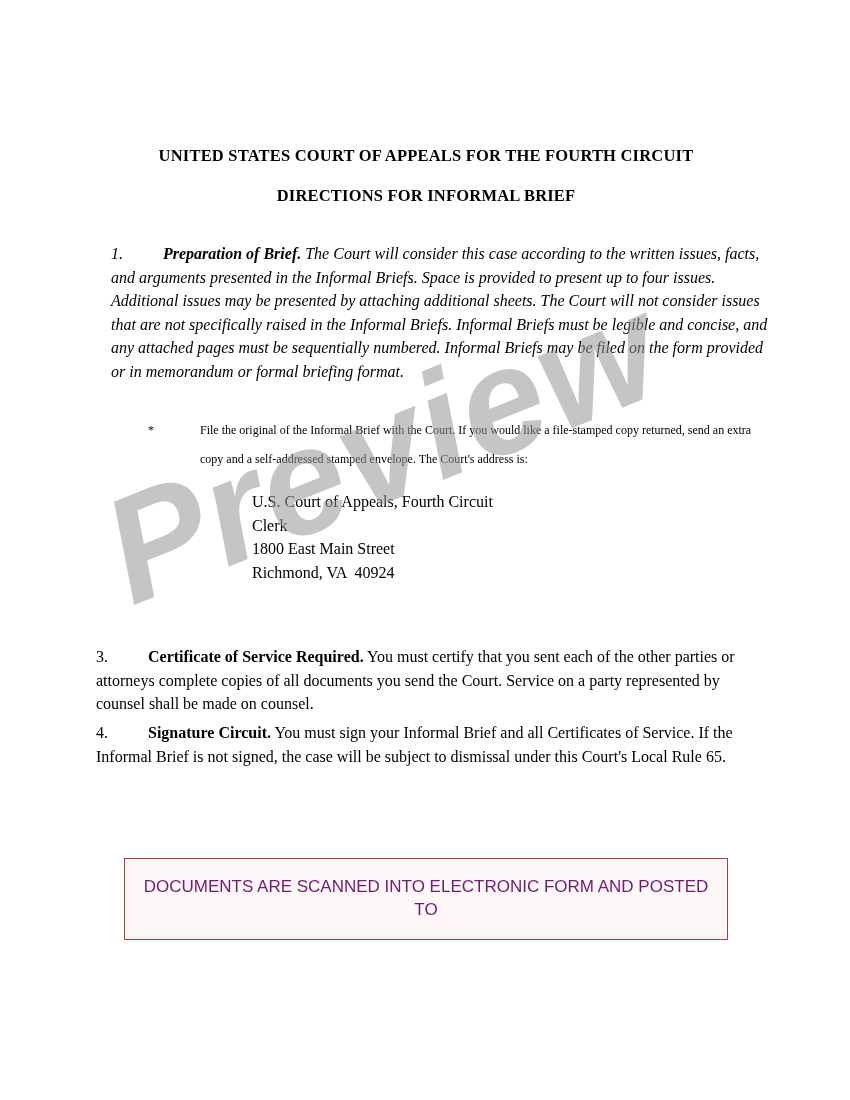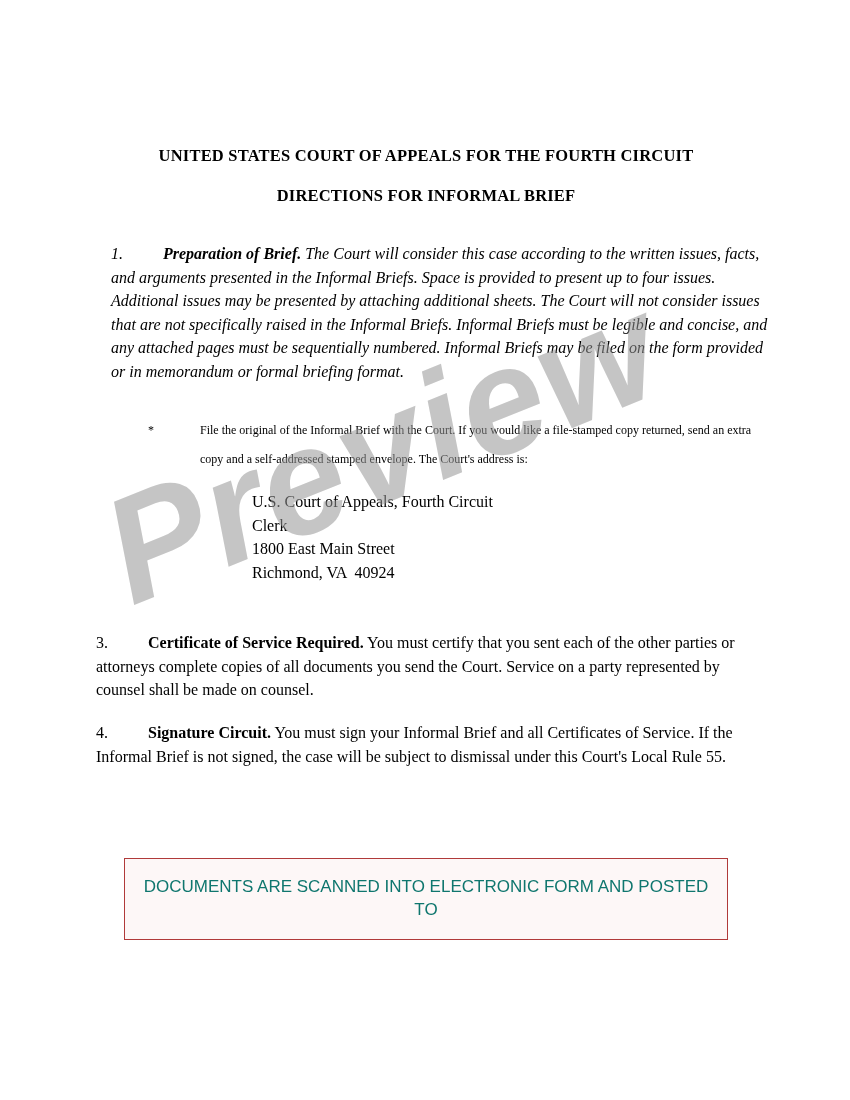--- a/index.html
+++ b/index.html
@@ -119,37 +119,37 @@
     top: 442px;
     font-size: 16px;
     line-height: 23.5px;
   }
   .address div { white-space: pre; }
 
   .b2 { top: 560px; }
   .b2 .star { display: inline-block; width: 52px; }
   .b2 .btext { display: inline-block; }
 
-  .p3 { top: 583px; left: 0; width: 668px; }
+  .p3 { top: 597px; left: 0; width: 668px; }
   .p4 { top: 673px; left: 0; width: 660px; }
 
   .notice {
     position: absolute;
     left: 28px;
     top: 810px;
     width: 604px;
     border: 1px solid #b03a3a;
     background: #fdf7f7;
     box-sizing: border-box;
     padding: 16px 14px 18px 14px;
     text-align: center;
     font-family: "Liberation Sans", sans-serif;
     font-size: 17px;
     line-height: 23px;
-    color: #0f766e;
+    color: #701a75;
   }
 
   .footer {
     position: absolute;
     left: 0;
     top: 1070px;
     font-size: 12.5px;
     letter-spacing: 0.3px;
   }
 </style>
@@ -170,21 +170,21 @@
     <div class="address">
       <div>U.S. Court of Appeals, Fourth Circuit</div>
       <div>Clerk</div>
       <div>1800 East Main Street</div>
       <div>Richmond, VA  40924</div>
     </div>
 
 
     <p class="para p3"><span class="num">3.</span><span class="lead">Certificate of Service Required.</span><span>  You must certify that you sent each of the other parties or attorneys complete copies of all documents you send the Court.  Service on a party represented by counsel shall be made on counsel.</span></p>
 
-    <p class="para p4"><span class="num">4.</span><span class="lead">Signature Circuit.</span><span>  You must sign your Informal Brief and all Certificates of Service.  If the Informal Brief is not signed, the case will be subject to dismissal under this Court's Local Rule 55.</span></p>
+    <p class="para p4"><span class="num">4.</span><span class="lead">Signature Circuit.</span><span>  You must sign your Informal Brief and all Certificates of Service.  If the Informal Brief is not signed, the case will be subject to dismissal under this Court's Local Rule 65.</span></p>
 
     <div class="notice">
       <div>DOCUMENTS ARE SCANNED INTO ELECTRONIC FORM AND POSTED TO</div>
     </div>
 
     <div class="footer">11/14/16  SCC</div>
   </div>
 
   <div class="watermark">
     <div class="wm-text">Preview</div>

